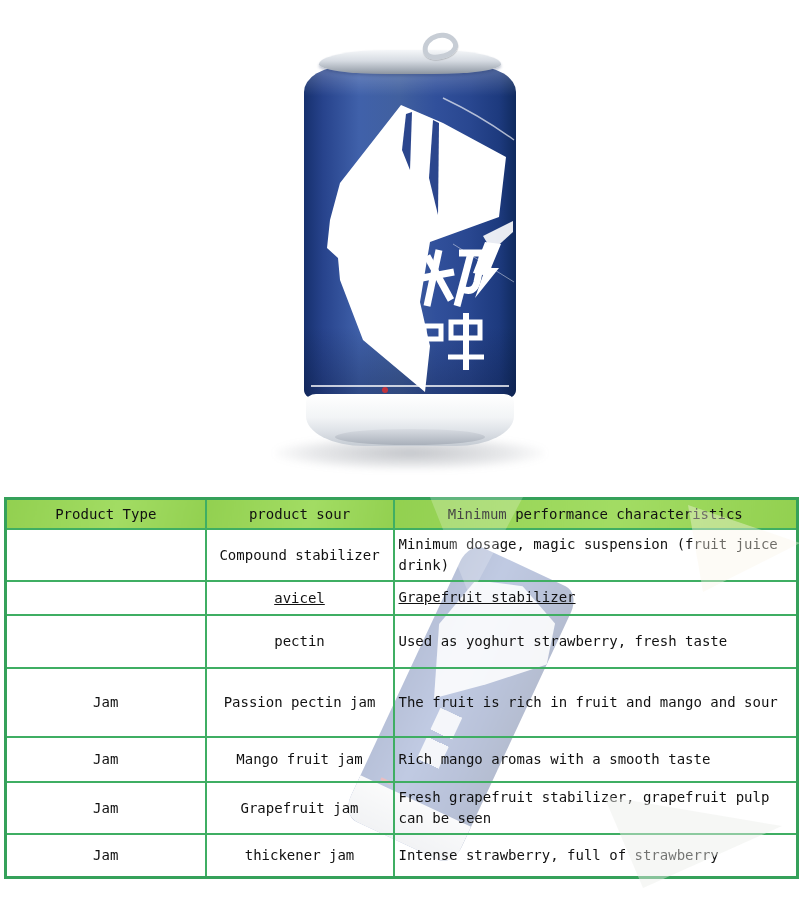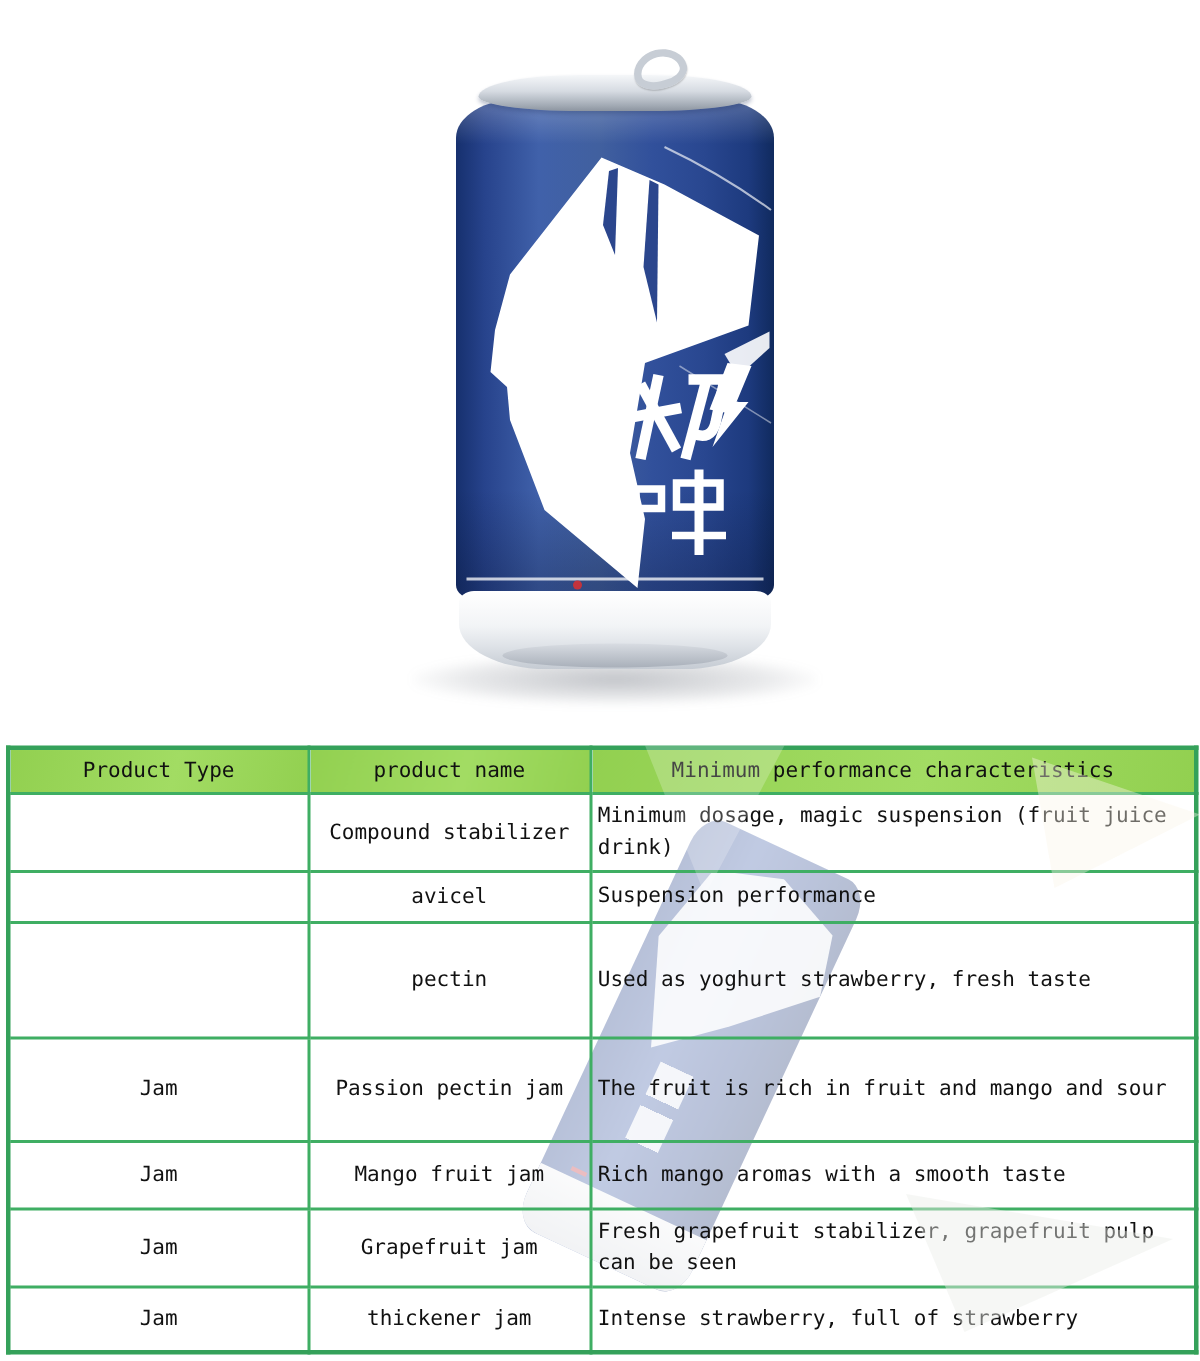--- a/index.html
+++ b/index.html
@@ -111,22 +111,22 @@
   }
   .ptable thead tr{height:30px;}
   .ptable th{
     background:linear-gradient(105deg,var(--header-bg) 0%,var(--header-bg2) 55%,var(--header-bg) 100%);
     font-weight:normal;text-align:center;font-size:14px;
   }
   .ptable td{background:transparent;}
   .c-type,.c-name{text-align:center;margin-top:28px;}
   .c-desc{text-align:left;padding:4px 4px;line-height:1.5;}
   .ptable tbody tr:nth-child(1){height:48px;}
-  .ptable tbody tr:nth-child(2){height:34px;}
-  .ptable tbody tr:nth-child(3){height:77px;}
+  .ptable tbody tr:nth-child(2){height:34px;text-decoration:underline;}
+  .ptable tbody tr:nth-child(3){height:53px;}
   .ptable tbody tr:nth-child(4){height:69px;}
   .ptable tbody tr:nth-child(5){height:45px;}
   .ptable tbody tr:nth-child(6){height:46px;}
   .ptable tbody tr:nth-child(7){height:44px;}
 
   
   .overlay{position:absolute;left:0;top:0;width:800px;height:907px;z-index:3;pointer-events:none;}
 </style>
 </head>
 <body>
@@ -186,34 +186,34 @@
 
   <table class="ptable">
     <colgroup>
         <col class="w-type">
         <col class="w-name">
         <col class="w-desc">
       </colgroup>
     <thead>
       <tr>
         <th>Product Type</th>
-        <th>product name</th>
+        <th>product sour</th>
         <th>Minimum performance characteristics</th>
       </tr>
     </thead>
     <tbody>
         <tr>
       <td class="c-type"></td>
       <td class="c-name">Compound stabilizer</td>
       <td class="c-desc">Minimum dosage, magic suspension (fruit juice drink)</td>
     </tr>
         <tr>
       <td class="c-type"></td>
       <td class="c-name">avicel</td>
-      <td class="c-desc">Suspension performance</td>
+      <td class="c-desc">Grapefruit stabilizer</td>
     </tr>
         <tr>
       <td class="c-type"></td>
       <td class="c-name">pectin</td>
       <td class="c-desc">Used as yoghurt strawberry, fresh taste</td>
     </tr>
         <tr>
       <td class="c-type">Jam</td>
       <td class="c-name">Passion pectin jam</td>
       <td class="c-desc">The fruit is rich in fruit and mango and sour</td>

